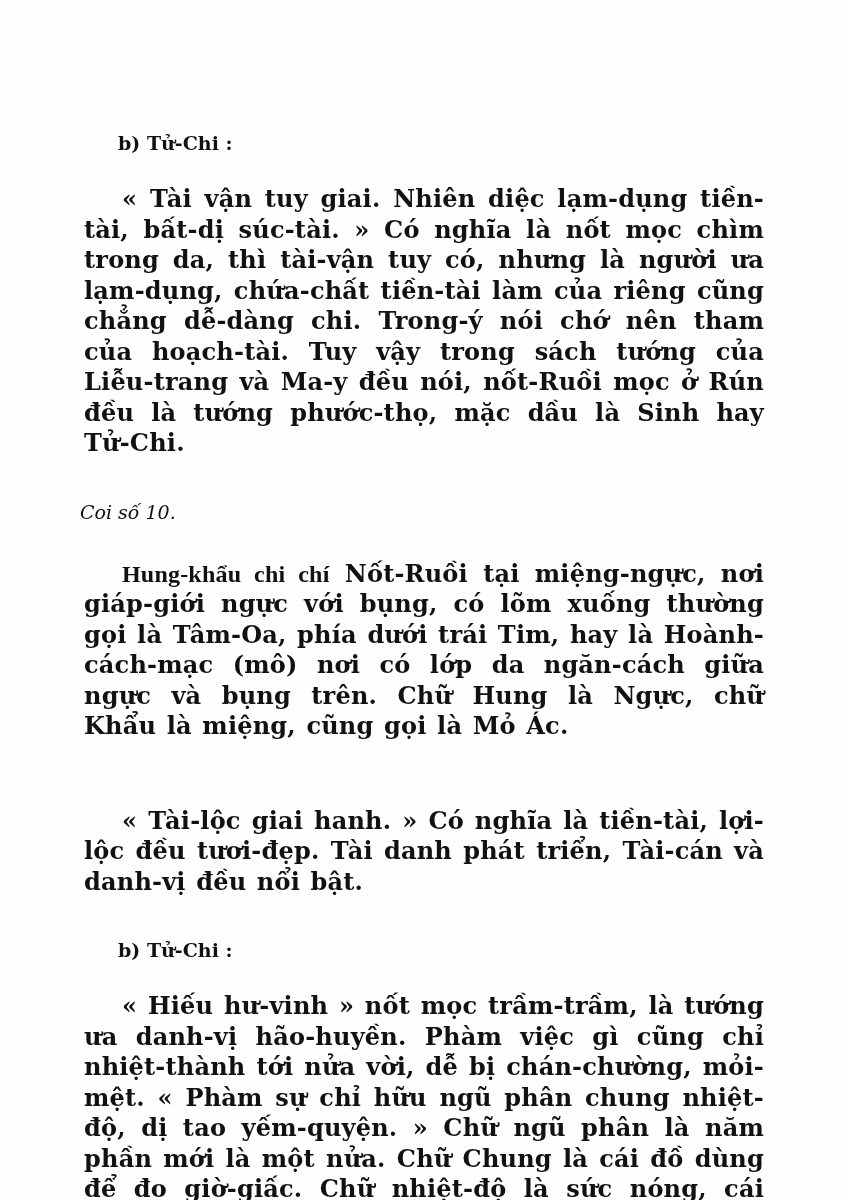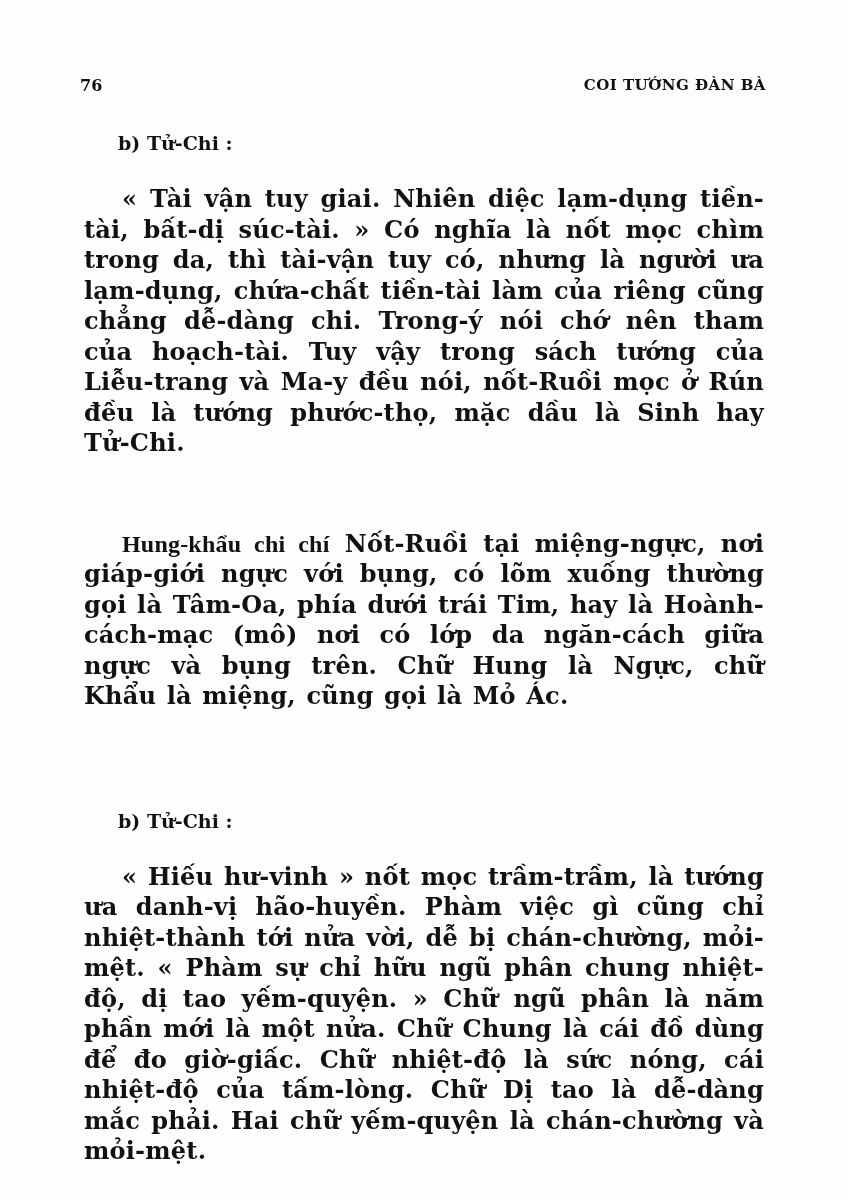--- a/index.html
+++ b/index.html
@@ -86,40 +86,38 @@
     }
     .gap-s { height: 22px; }
     .gap-m { height: 28px; }
     .gap-l { height: 34px; }
   </style>
 </head>
 <body>
 
 <div class="page">
 
-  <div class="running-head">
-    <span class="page-number">76</span>
-    <span class="running-title">COI TƯỚNG ĐÀN BÀ</span>
-  </div>
 
   <div class="content">
 
     <p class="subheading">b) Tử-Chi :</p>
     <div class="gap-s"></div>
 
     <p class="para">« Tài vận tuy giai. Nhiên diệc lạm-dụng tiền-tài, bất-dị súc-tài. » Có nghĩa là nốt mọc chìm trong da, thì tài-vận tuy có, nhưng là người ưa lạm-dụng, chứa-chất tiền-tài làm của riêng cũng chẳng dễ-dàng chi. Trong-ý nói chớ nên tham của hoạch-tài. Tuy vậy trong sách tướng của Liễu-trang và Ma-y đều nói, nốt-Ruồi mọc ở Rún đều là tướng phước-thọ, mặc dầu là Sinh hay Tử-Chi.</p>
     <div class="gap-l"></div>
 
+    <p class="section-heading">Coi số 10.</p>
     <div class="gap-m"></div>
 
     <p class="para"><span class="term">Hung-khẩu chi chí</span><span> Nốt-Ruồi tại miệng-ngực, nơi giáp-giới ngực với bụng, có lõm xuống thường gọi là Tâm-Oa, phía dưới trái Tim, hay là Hoành-cách-mạc (mô) nơi có lớp da ngăn-cách giữa ngực và bụng trên. Chữ Hung là Ngực, chữ Khẩu là miệng, cũng gọi là Mỏ Ác.</span></p>
     <div class="gap-l"></div>
 
     <div class="gap-s"></div>
 
+    <p class="para">« Tài-lộc giai hanh. » Có nghĩa là tiền-tài, lợi-lộc đều tươi-đẹp. Tài danh phát triển, Tài-cán và danh-vị đều nổi bật.</p>
     <div class="gap-l"></div>
 
     <p class="subheading">b) Tử-Chi :</p>
     <div class="gap-s"></div>
 
     <p class="para">« Hiếu hư-vinh » nốt mọc trầm-trầm, là tướng ưa danh-vị hão-huyền. Phàm việc gì cũng chỉ nhiệt-thành tới nửa vời, dễ bị chán-chường, mỏi-mệt. « Phàm sự chỉ hữu ngũ phân chung nhiệt-độ, dị tao yếm-quyện. » Chữ ngũ phân là năm phần mới là một nửa. Chữ Chung là cái đồ dùng để đo giờ-giấc. Chữ nhiệt-độ là sức nóng, cái nhiệt-độ của tấm-lòng. Chữ Dị tao là dễ-dàng mắc phải. Hai chữ yếm-quyện là chán-chường và mỏi-mệt.</p>
 
   </div>
 </div>
 

